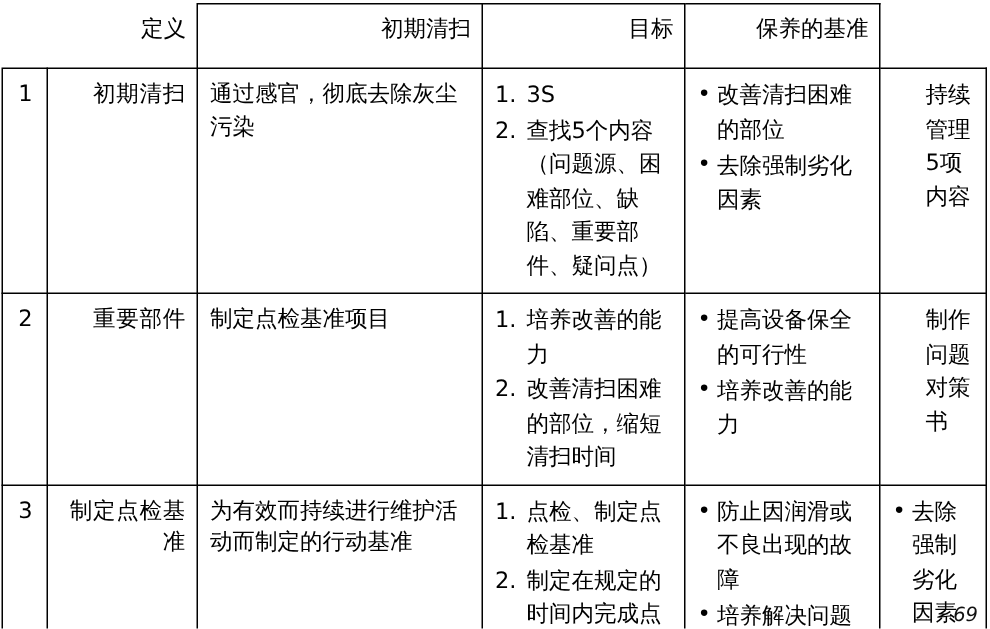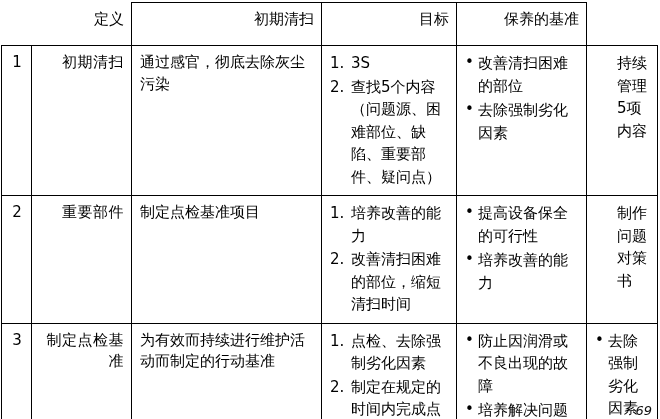--- a/index.html
+++ b/index.html
@@ -190,21 +190,21 @@
           <div class="plain-block">制作问题对策书</div>
         </td>
       </tr>
 
       <tr class="row-3">
         <td class="num-cell">3</td>
         <td class="phase-cell">制定点检基准</td>
         <td class="def-cell">为有效而持续进行维护活动而制定的行动基准</td>
         <td>
           <ol class="num-list">
-            <li><span class="mk">1.</span><span>点检、去除强制劣化因素</span></li>
+            <li><span class="mk">1.</span><span>点检、制定点检基准</span></li>
             <li><span class="mk">2.</span><span>制定在规定的时间内完成点检、保养的基准</span></li>
           </ol>
         </td>
         <td>
           <ul class="dot-list">
             <li><span class="bullet">•</span><span>防止因润滑或不良出现的故障</span></li>
             <li><span class="bullet">•</span><span>培养解决问题的能力</span></li>
           </ul>
         </td>
         <td>

